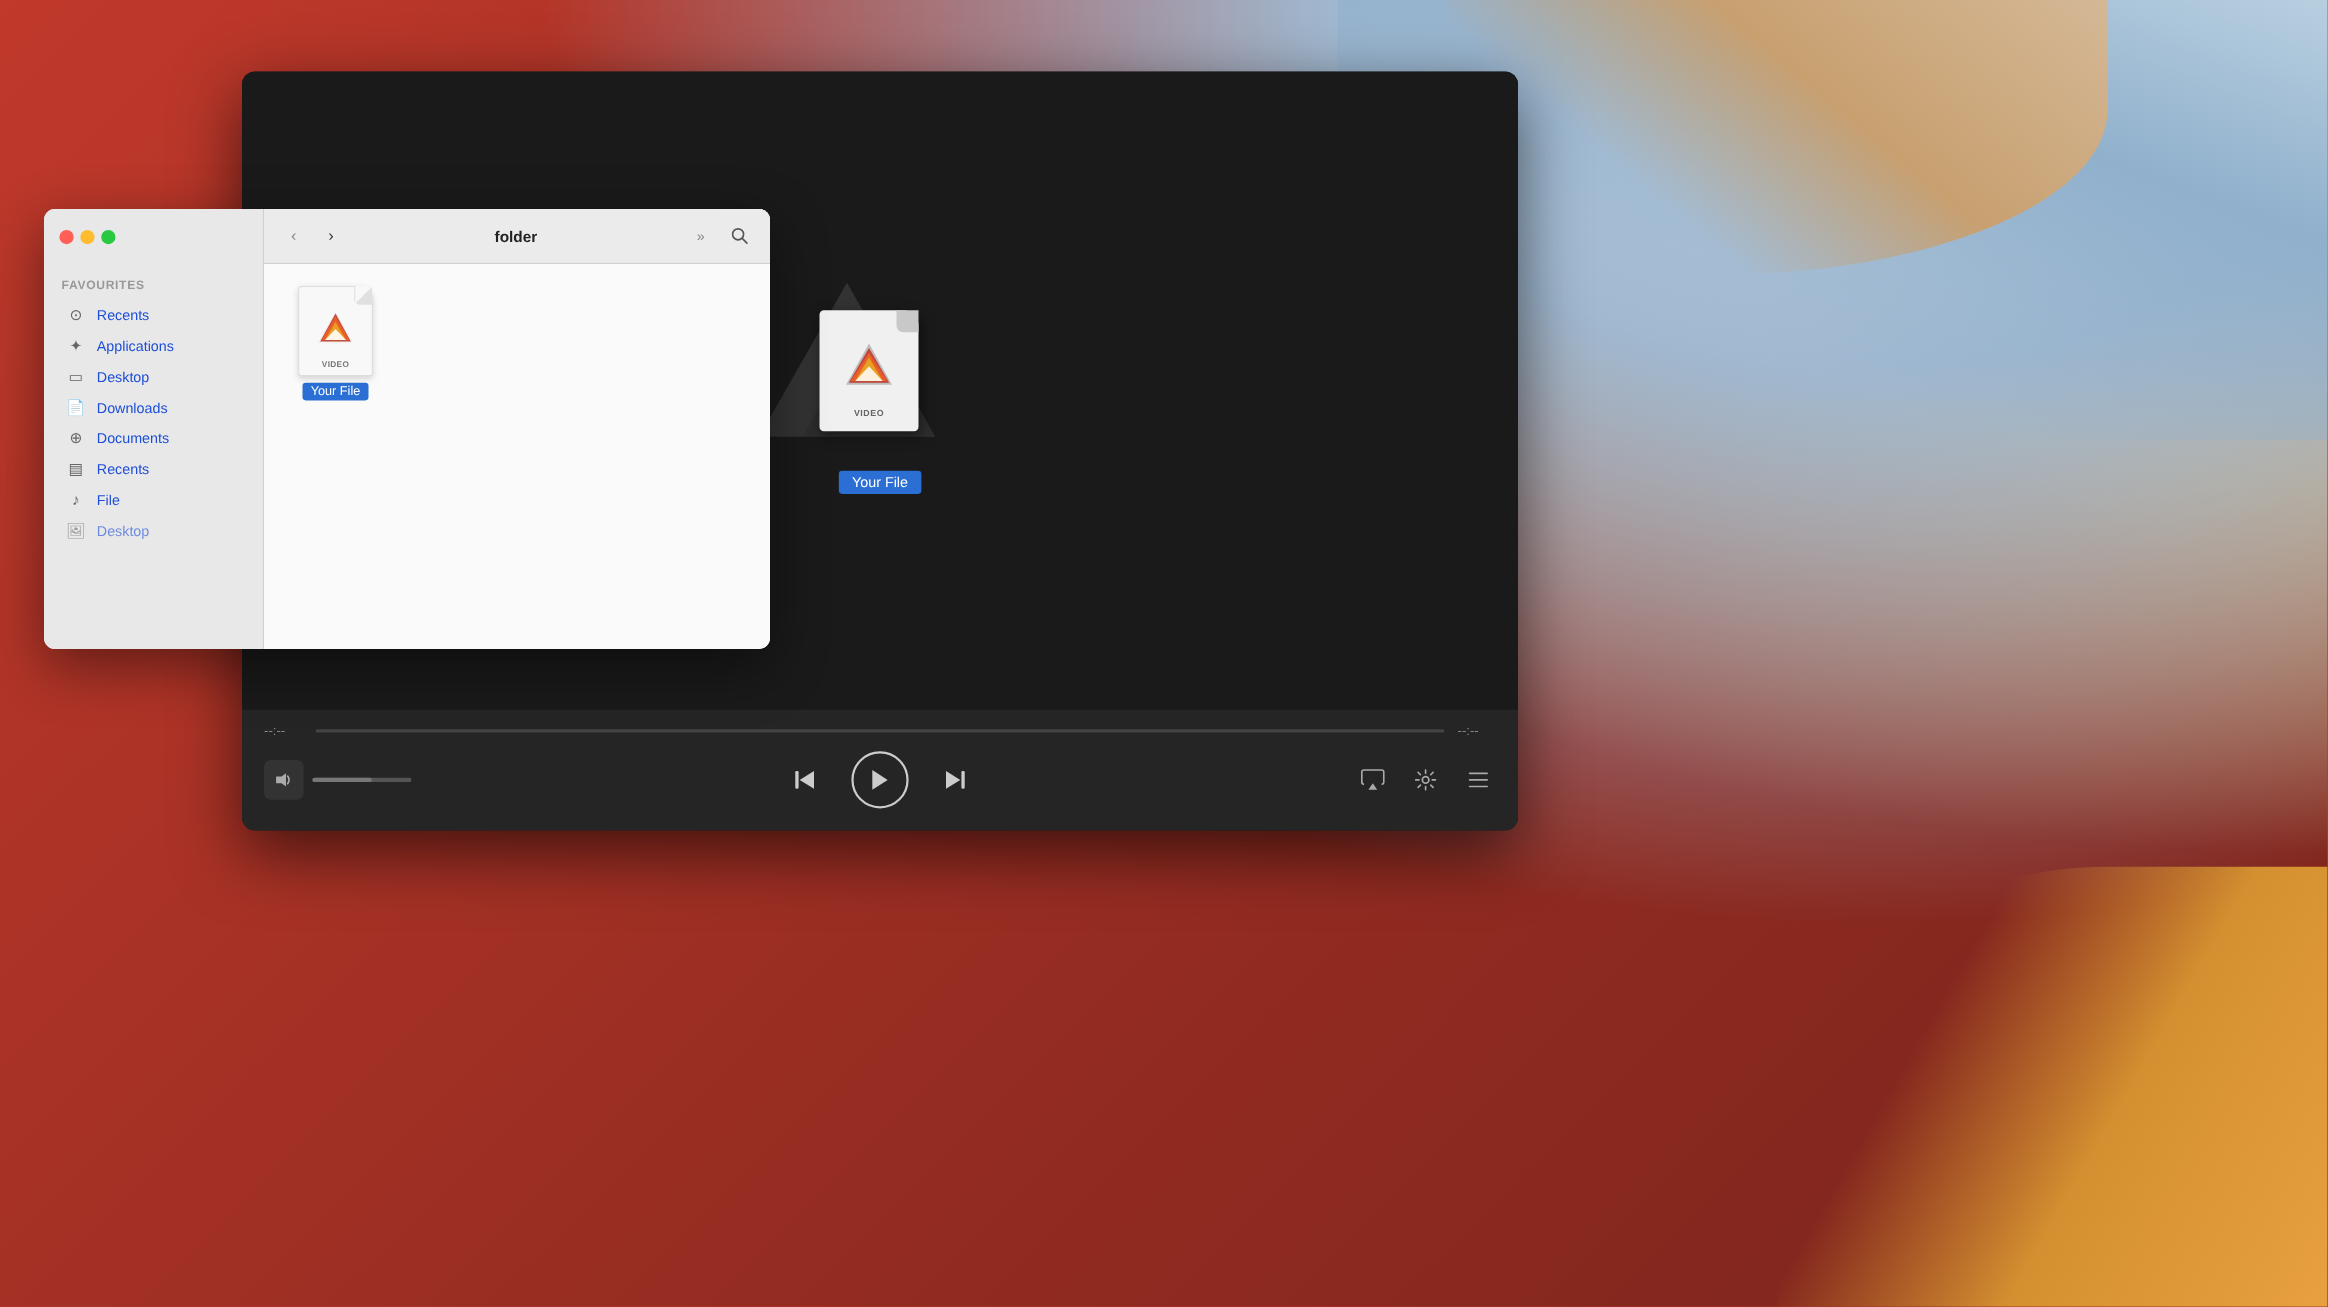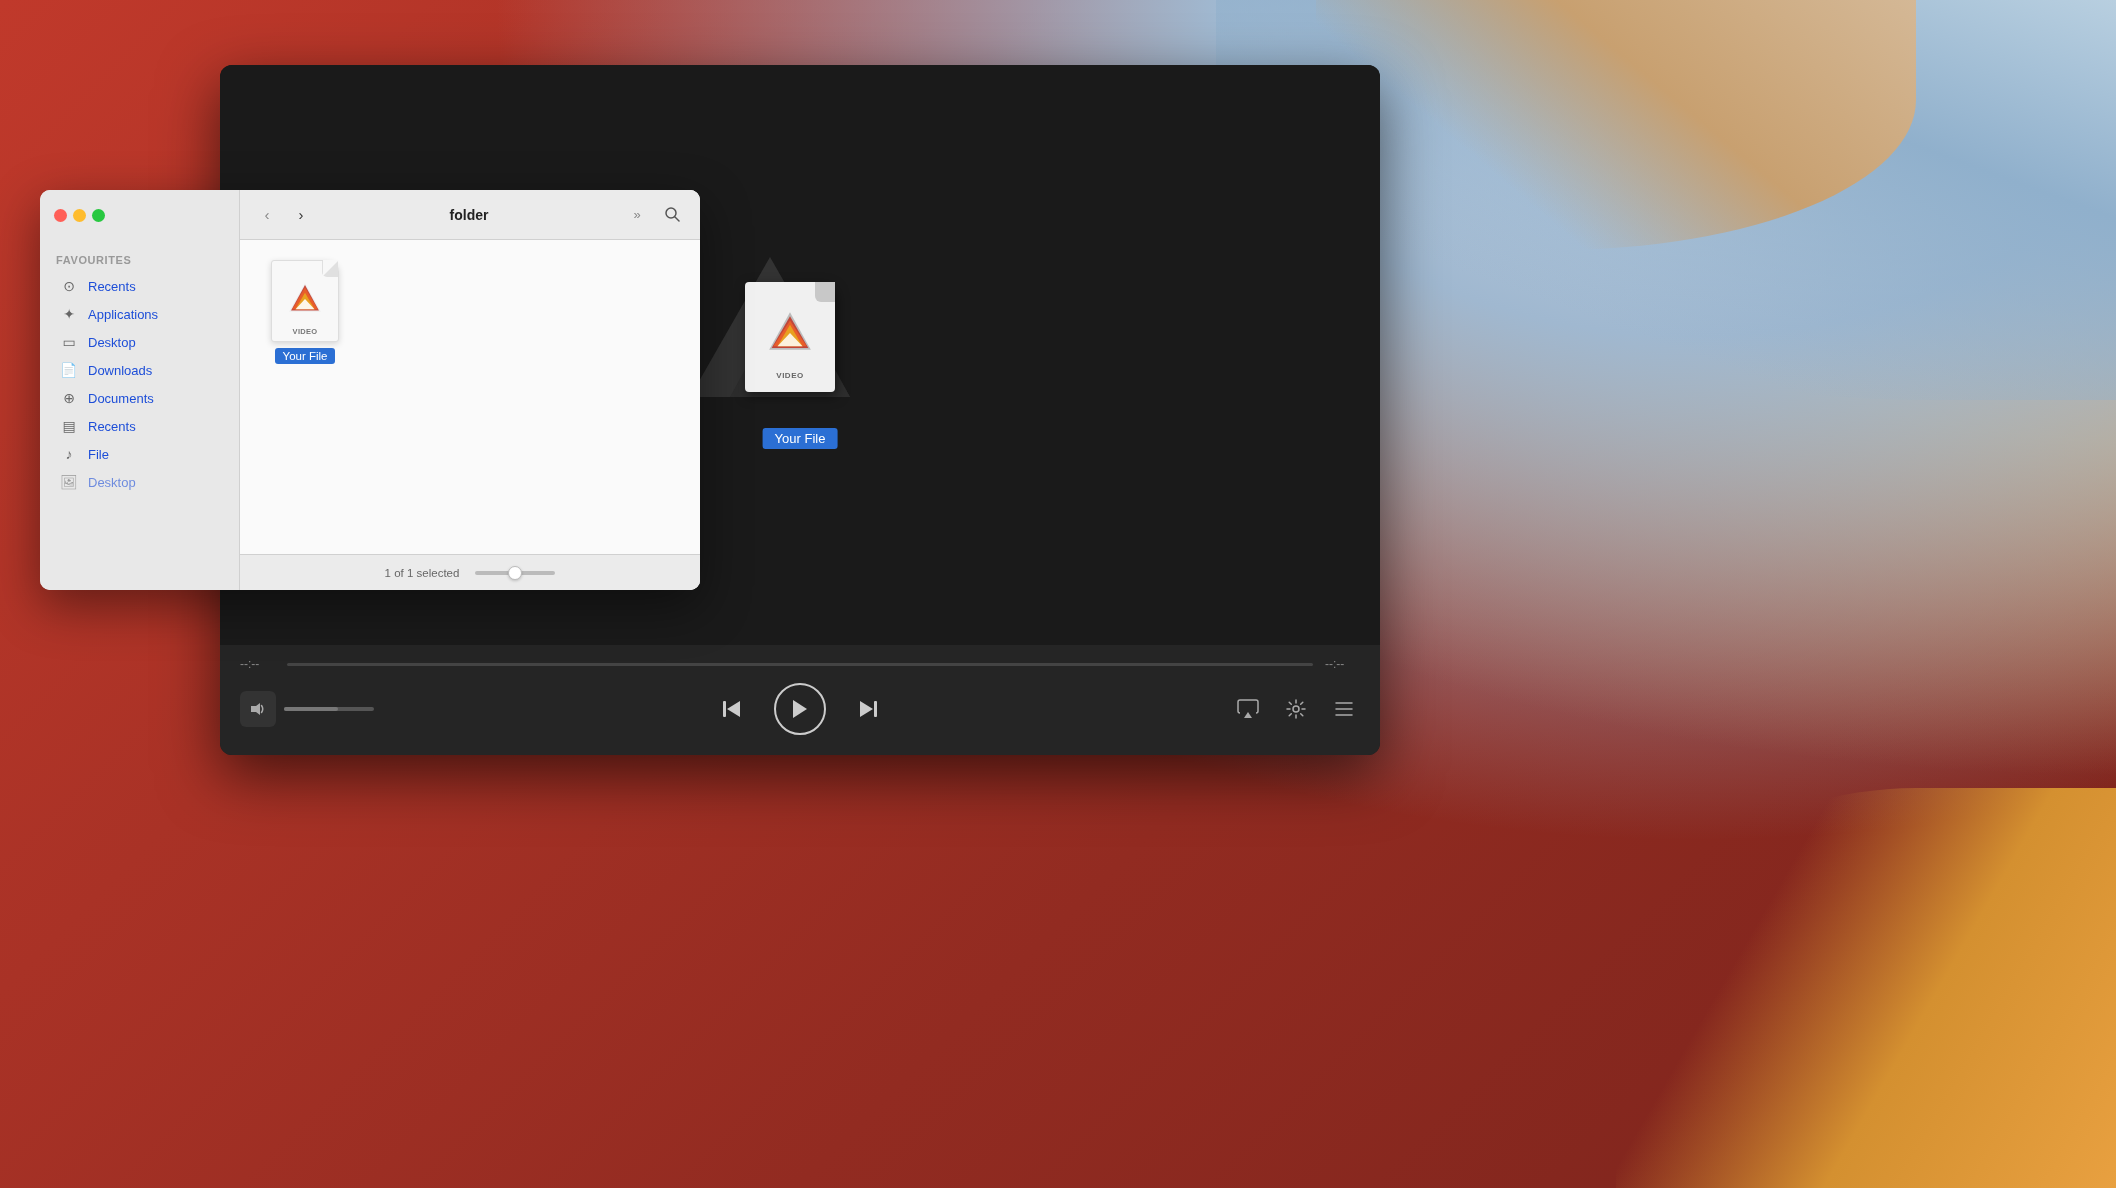--- a/index.html
+++ b/index.html
@@ -794,20 +794,14 @@
             <polygon points="30,12 50,46 10,46" fill="#e85d2a"></polygon>
             <polygon points="15,46 30,20 45,46" fill="#e8a020"></polygon>
             <polygon points="15,46 30,30 45,46" fill="white" opacity="0.9"></polygon>
           </svg>
           <div class="file-doc-badge">VIDEO</div>
         </div>
         <div class="file-name-badge">Your File</div>
       </div>
     </div>
 
-    <div class="finder-statusbar">
-      <span class="statusbar-text">1 of 1 selected</span>
-      <div class="statusbar-slider">
-        <div class="statusbar-slider-thumb"></div>
-      </div>
-    </div>
   </div>
 </div>
 
 </body></html>

